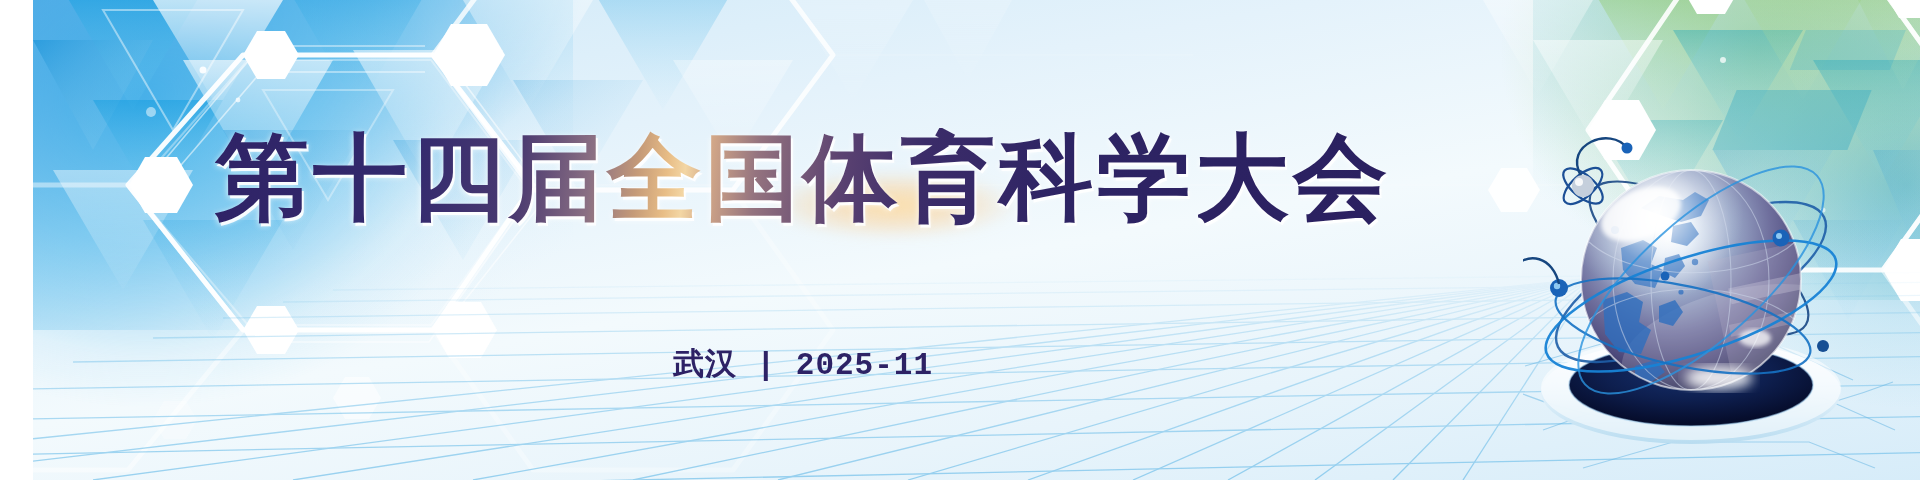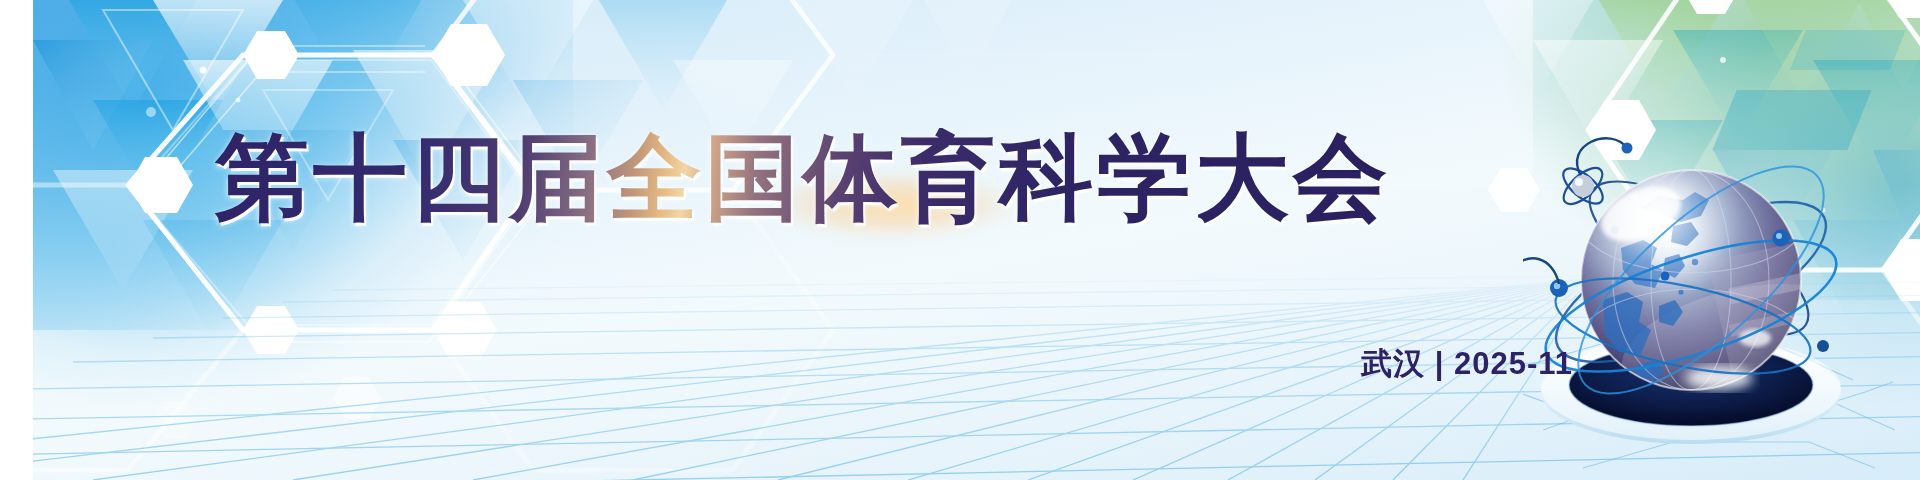--- a/index.html
+++ b/index.html
@@ -95,24 +95,24 @@
   }
   
   .title-glare{
     position:absolute;left:690px;top:150px;width:340px;height:110px;
     background:radial-gradient(ellipse 170px 46px at 50% 50%, rgba(255,216,150,.80) 0%, rgba(255,196,120,.38) 38%, rgba(255,255,255,0) 75%);
     filter:blur(6px);
   }
 
   
   .subtitle{
-    position:absolute;left:0;top:343px;width:1540px;text-align:right;
+    position:absolute;left:0;top:343px;width:1540px;text-align:center;
     font-size:31px;font-weight:700;letter-spacing:1px;
     color:#2d2265;
-    font-family:Liberation Sans, sans-serif;
+    font-family:Liberation Mono, monospace;
   }
 
   
   .globe-stage{position:absolute;left:1490px;top:130px;width:430px;height:350px;}
   .globe-stage svg{display:block;width:100%;height:100%;}
 </style>
 </head>
 <body>
 
 <div id="banner">

